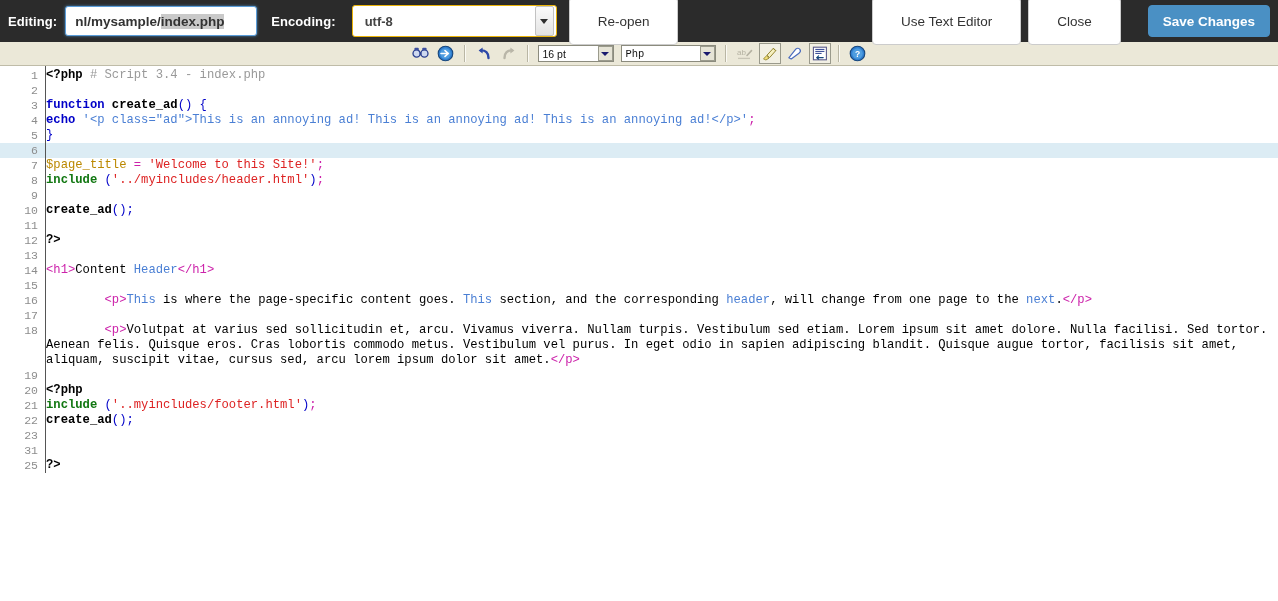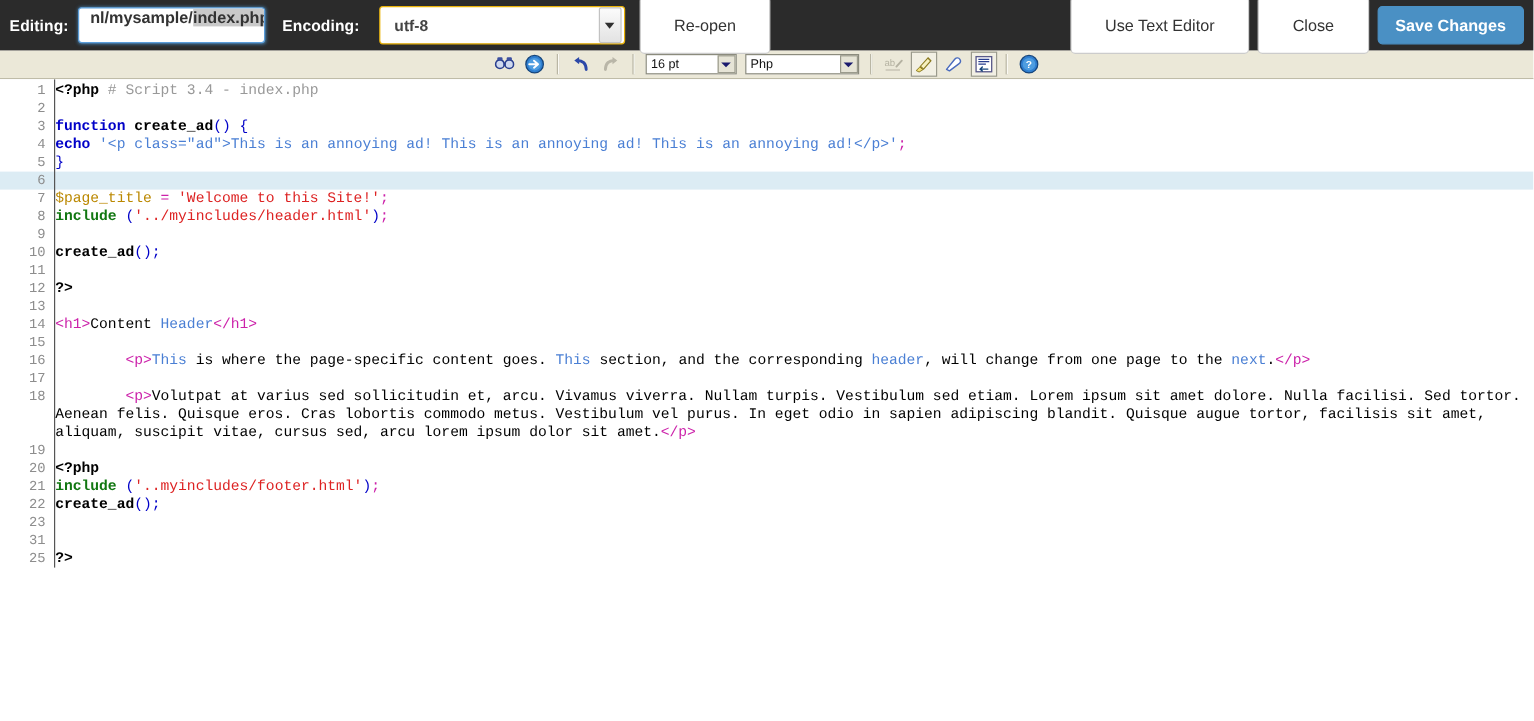--- a/index.html
+++ b/index.html
@@ -26,28 +26,28 @@
   }
   .topbar-label {
     color: #ffffff;
     font-size: 13px;
     font-weight: bold;
     letter-spacing: 0.1px;
     margin-right: 8px;
     white-space: nowrap;
   }
   .filename-field {
-    width: 156px;
+    width: 192px;
     height: 30px;
     background: #ffffff;
     border: 1px solid #5b9dd9;
     border-radius: 3px;
     box-shadow: 0 0 3px rgba(82,168,236,.7);
     display: flex;
-    align-items: flex-start;
+    align-items: center;
     padding: 0 9px;
     box-sizing: border-box;
     font-size: 13.5px;
     font-weight: bold;
     color: #333333;
     overflow: hidden;
     white-space: nowrap;
   }
   .filename-sel {
     background: #c9c9c9;
@@ -120,20 +120,21 @@
     display: flex;
     align-items: center;
     justify-content: center;
     padding: 0 14px;
     font-size: 13.5px;
     font-weight: bold;
     color: #ffffff;
     box-sizing: border-box;
     white-space: nowrap;
     cursor: pointer;
+    margin-left: 20px;
   }
 
   
   .edtoolbar {
     height: 24px;
     background: #ebe8d8;
     border-bottom: 1px solid #bfbca8;
     display: flex;
     align-items: center;
     justify-content: center;
@@ -169,21 +170,21 @@
     align-items: center;
     justify-content: space-between;
     font-size: 10.5px;
     color: #111111;
     padding-left: 4px;
     box-sizing: border-box;
     margin: 0 2px;
     font-family: "Liberation Sans", sans-serif;
   }
   .tb-select.w1 { width: 76px; }
-  .tb-select.w2 { width: 95px; }
+  .tb-select.w2 { width: 95px; font-family: Liberation Mono, monospace; }
   .tb-select-arrow {
     width: 15px;
     height: 15px;
     background: #e6e4d6;
     border: 1px solid #9b9b8d;
     margin-right: 0px;
     display: flex;
     align-items: center;
     justify-content: center;
     box-sizing: border-box;

